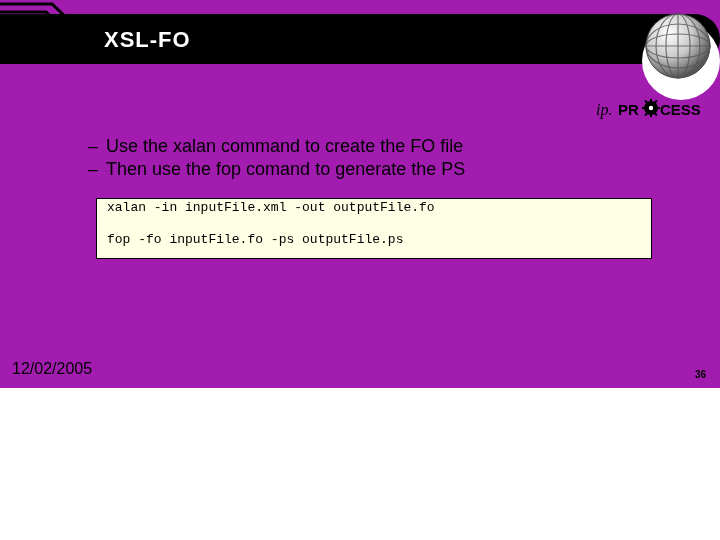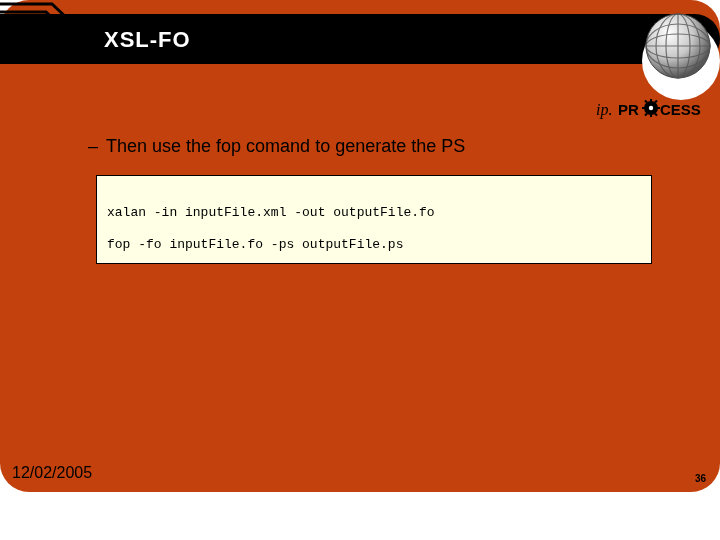--- a/index.html
+++ b/index.html
@@ -1,29 +1,29 @@
 <!DOCTYPE html>
 <html><head>
 <meta charset="utf-8">
 <style>
   * { margin: 0; padding: 0; box-sizing: border-box; }
   html, body { width: 720px; height: 540px; font-family: Arial, Helvetica, sans-serif; background: #fff; overflow: hidden; }
-  .slide { position: relative; width: 720px; height: 492px; background: #c2410c; border-radius: 29px; }
+  .slide { position: relative; width: 720px; height: 388px; background: #a21caf; }
   .header-band { position: absolute; top: 14px; left: 0; width: 720px; height: 50px; background: #000; border-top-right-radius: 28px; border-bottom-right-radius: 28px; }
   .header-curve { position: absolute; top: 8px; right: 0; width: 78px; height: 78px; border-radius: 50%; background: #fff; }
   .title { position: absolute; top: 27px; left: 104px; color: #fff; font-weight: bold; font-size: 22px; letter-spacing: 1px; }
   .circuit { position: absolute; top: 0; left: 0; }
   .globe { position: absolute; top: 10px; right: 6px; width: 72px; height: 72px; }
   .logo { position: absolute; top: 98px; right: 14px; }
   .content { position: absolute; top: 134px; left: 50px; width: 620px; }
   .bullet1 { font-size: 18px; font-weight: bold; color: #000; margin-left: 18px; margin-bottom: 2px; }
   .bullet1::before { content: "•"; display: inline-block; width: 18px; margin-left: -18px; }
   .bullet2 { font-size: 18px; color: #000; margin-left: 56px; margin-top: 2px; }
   .bullet2::before { content: "–"; display: inline-block; width: 18px; margin-left: -18px; }
-  .codebox { margin-top: 18px; margin-left: 46px; width: 556px; background: #ffffe6; border: 1px solid #000; padding: 28px 10px 10px 10px; font-family: "Courier New", monospace; font-size: 13px; line-height: 1.35; color: #000; white-space: pre; }
+  .codebox { margin-top: 18px; margin-left: 46px; width: 556px; background: #ffffe6; border: 1px solid #000; padding: 0 10px 10px 10px; font-family: "Courier New", monospace; font-size: 13px; line-height: 1.35; color: #000; white-space: pre; }
   .codegap { height: 14px; }
   .footer-date { position: absolute; bottom: 10px; left: 12px; font-size: 16px; color: #000; }
   .footer-page { position: absolute; bottom: 8px; right: 14px; font-size: 10px; font-weight: bold; color: #000; }
 </style>
 </head>
 <body>
 
 <div class="slide">
 
   <svg class="circuit" width="120" height="90">
@@ -82,20 +82,21 @@
         <rect x="11" y="-1" width="2" height="3" transform="rotate(45 12 0.5)"></rect>
         <rect x="1" y="-1" width="2" height="3" transform="rotate(-45 2 0.5)"></rect>
         <rect x="11" y="12" width="2" height="3" transform="rotate(-45 12 13.5)"></rect>
         <rect x="1" y="12" width="2" height="3" transform="rotate(45 2 13.5)"></rect>
       </g>
     </g>
     <text x="64" y="17" font-family="Arial" font-weight="900" font-size="15" fill="#000">CESS</text>
   </svg>
 
   <div class="content">
+    <div class="bullet2">Use the xalan command to create the FO file</div>
     <div class="bullet2">Then use the fop comand to generate the PS</div>
     <div class="codebox"><span>xalan -in inputFile.xml -out outputFile.fo</span><div class="codegap"></div><span>fop -fo inputFile.fo -ps outputFile.ps</span></div>
   </div>
 
   <div class="footer-date">12/02/2005</div>
   <div class="footer-page">36</div>
 
 </div>
 
 </body></html>

